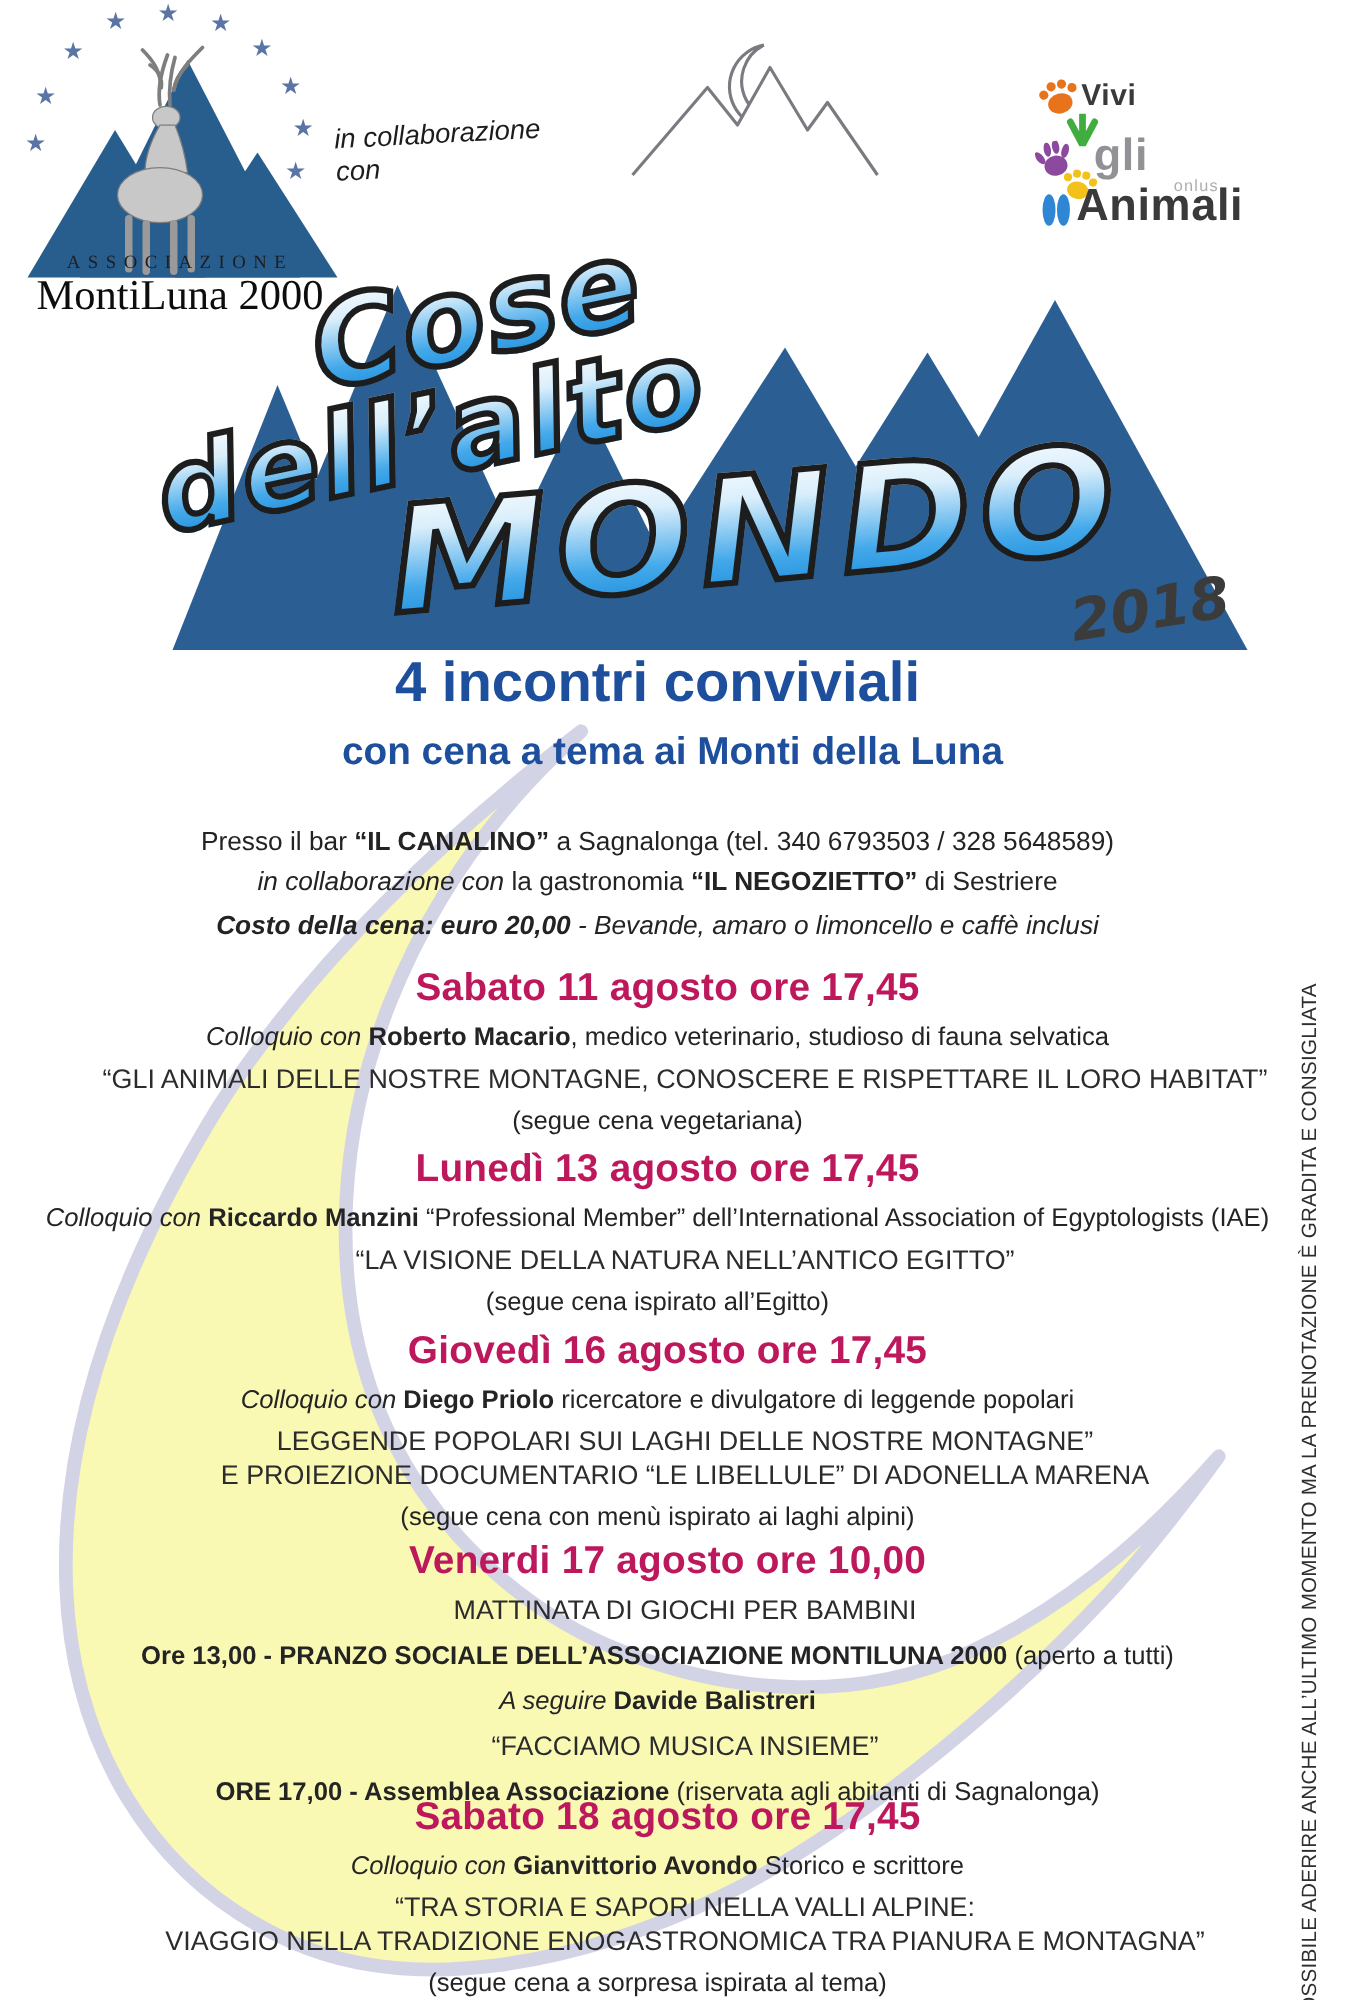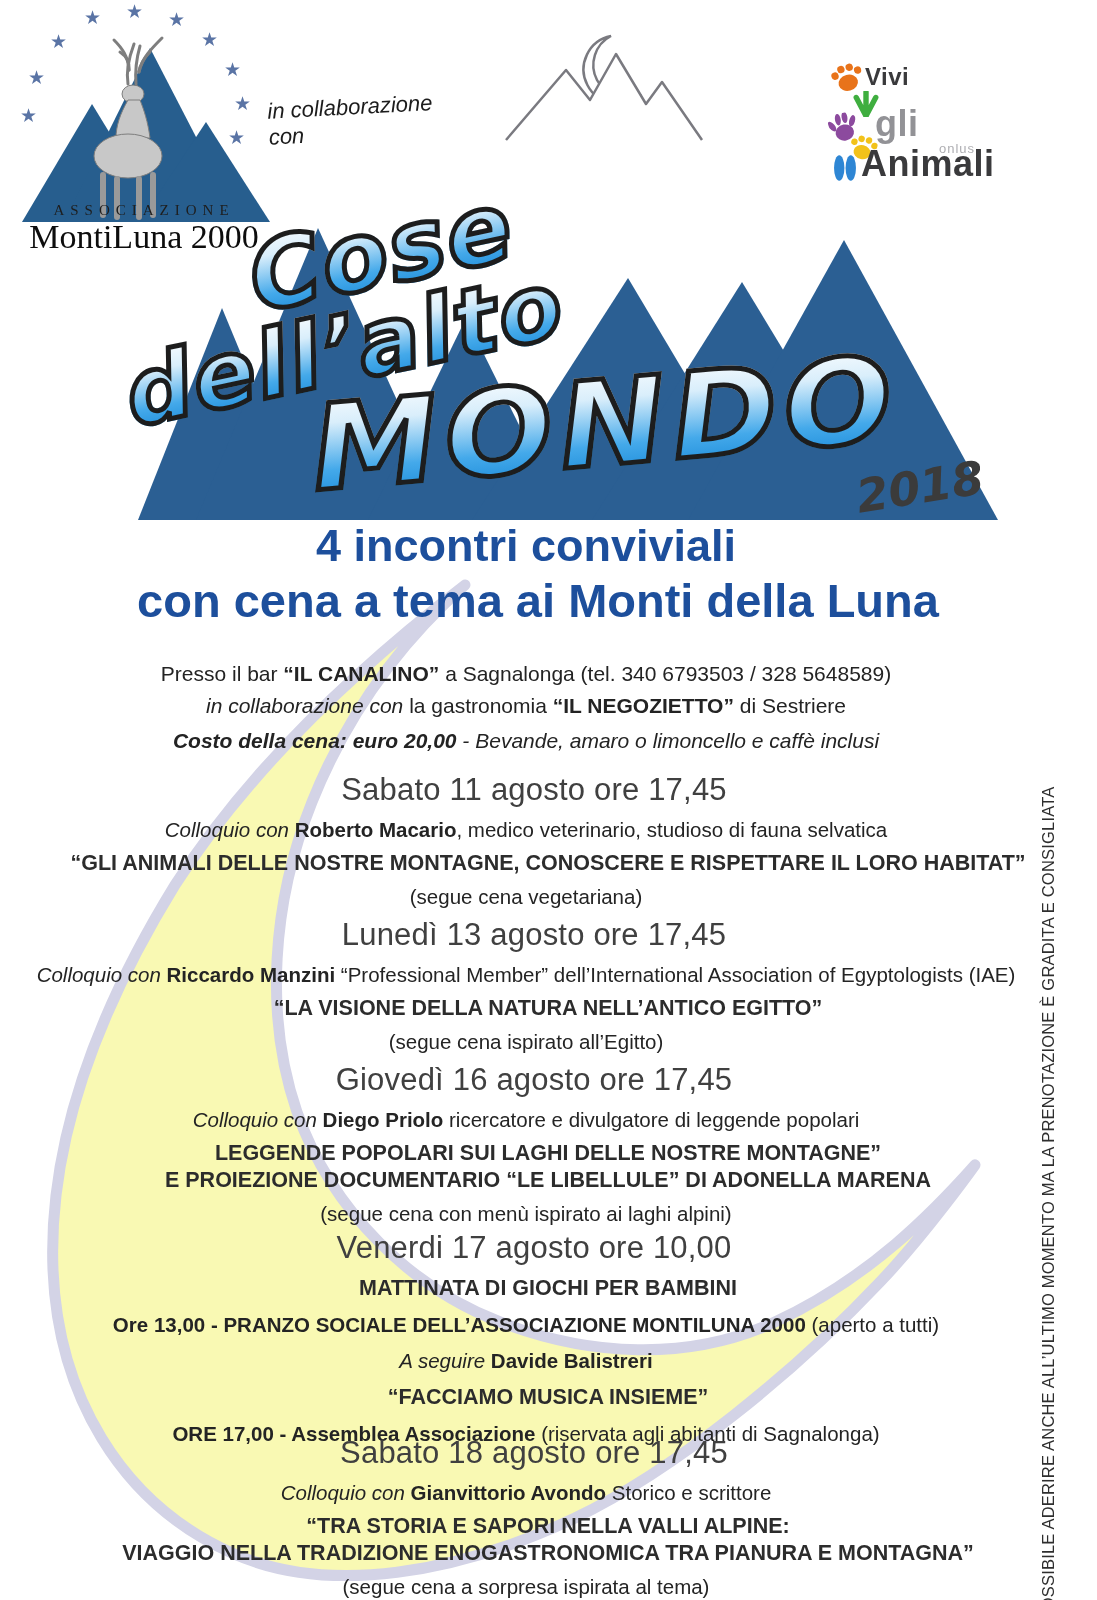--- a/index.html
+++ b/index.html
@@ -46,34 +46,34 @@
   }
   #title-l1{left:248px;top:196px;font-size:96px;transform:rotate(-12deg);}
   #title-l2{left:122px;top:296px;font-size:92px;transform:rotate(-12deg);}
   #title-l3{left:318px;top:380px;font-size:118px;transform:rotate(-5deg) scaleX(1.08);transform-origin:left bottom;letter-spacing:6px;}
   #title-year{position:absolute;left:856px;top:460px;z-index:3;font-family:"DejaVu Sans",sans-serif;
     font-size:46px;font-weight:bold;font-style:italic;color:#3b3b3b;transform:rotate(-9deg);}
 
   
   #subtitle{top:520px;z-index:4;font-weight:bold;color:#1d4f9c;}
   #subtitle .s1{font-size:45px;line-height:52px;}
-  #subtitle .s2{font-size:47px;line-height:52px;margin-top:3px;padding-left:24px;}
+  #subtitle .s2{font-size:31px;line-height:52px;margin-top:3px;padding-left:24px;}
 
   
   #venue{top:658px;z-index:4;font-size:21px;line-height:32px;color:#232323;}
   #venue .l3{margin-top:3px;}
   .b{font-weight:bold;}
   .i{font-style:italic;}
   .bi{font-weight:bold;font-style:italic;}
 
   
   .event{z-index:4;}
-  .ev-date{font-size:31px;font-weight:normal;color:#404040;margin:0 0 10px;letter-spacing:0.2px;padding-left:16px;}
+  .ev-date{font-size:31px;font-weight:bold;color:#be185d;margin:0 0 10px;letter-spacing:0.2px;padding-left:16px;}
   .ev-line{font-size:20.5px;margin:0 0 9px;color:#242424;}
-  .ev-topic{font-size:21.5px;font-weight:bold;margin:0 0 2px;color:#2c2c2c;padding-left:44px;}
+  .ev-topic{font-size:21.5px;font-weight:normal;margin:0 0 2px;color:#2c2c2c;padding-left:44px;}
   .ev-note{font-size:20.5px;margin:9px 0 0;color:#242424;}
   #event-1{top:772px;}
   #event-2{top:917px;}
   #event-3{top:1062px;}
   #event-4{top:1230px;}
   #event-4 .ev-line{margin-bottom:12px;}
   #event-5{top:1435px;}
 
   
   #side-note{position:absolute;left:1048px;top:1212px;z-index:4;white-space:nowrap;

